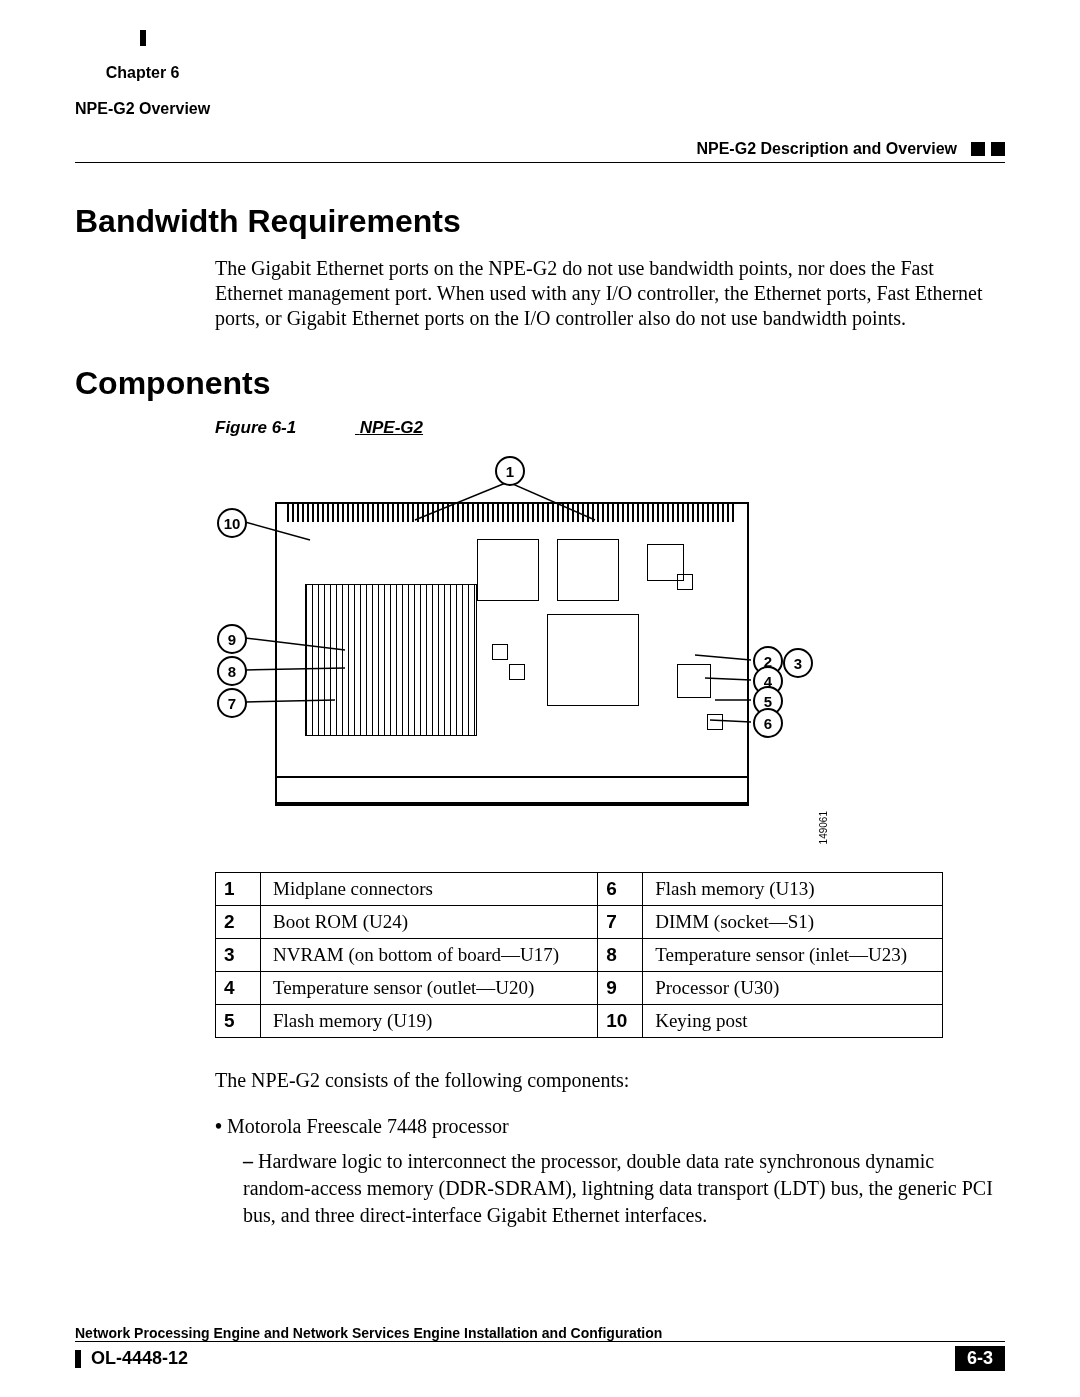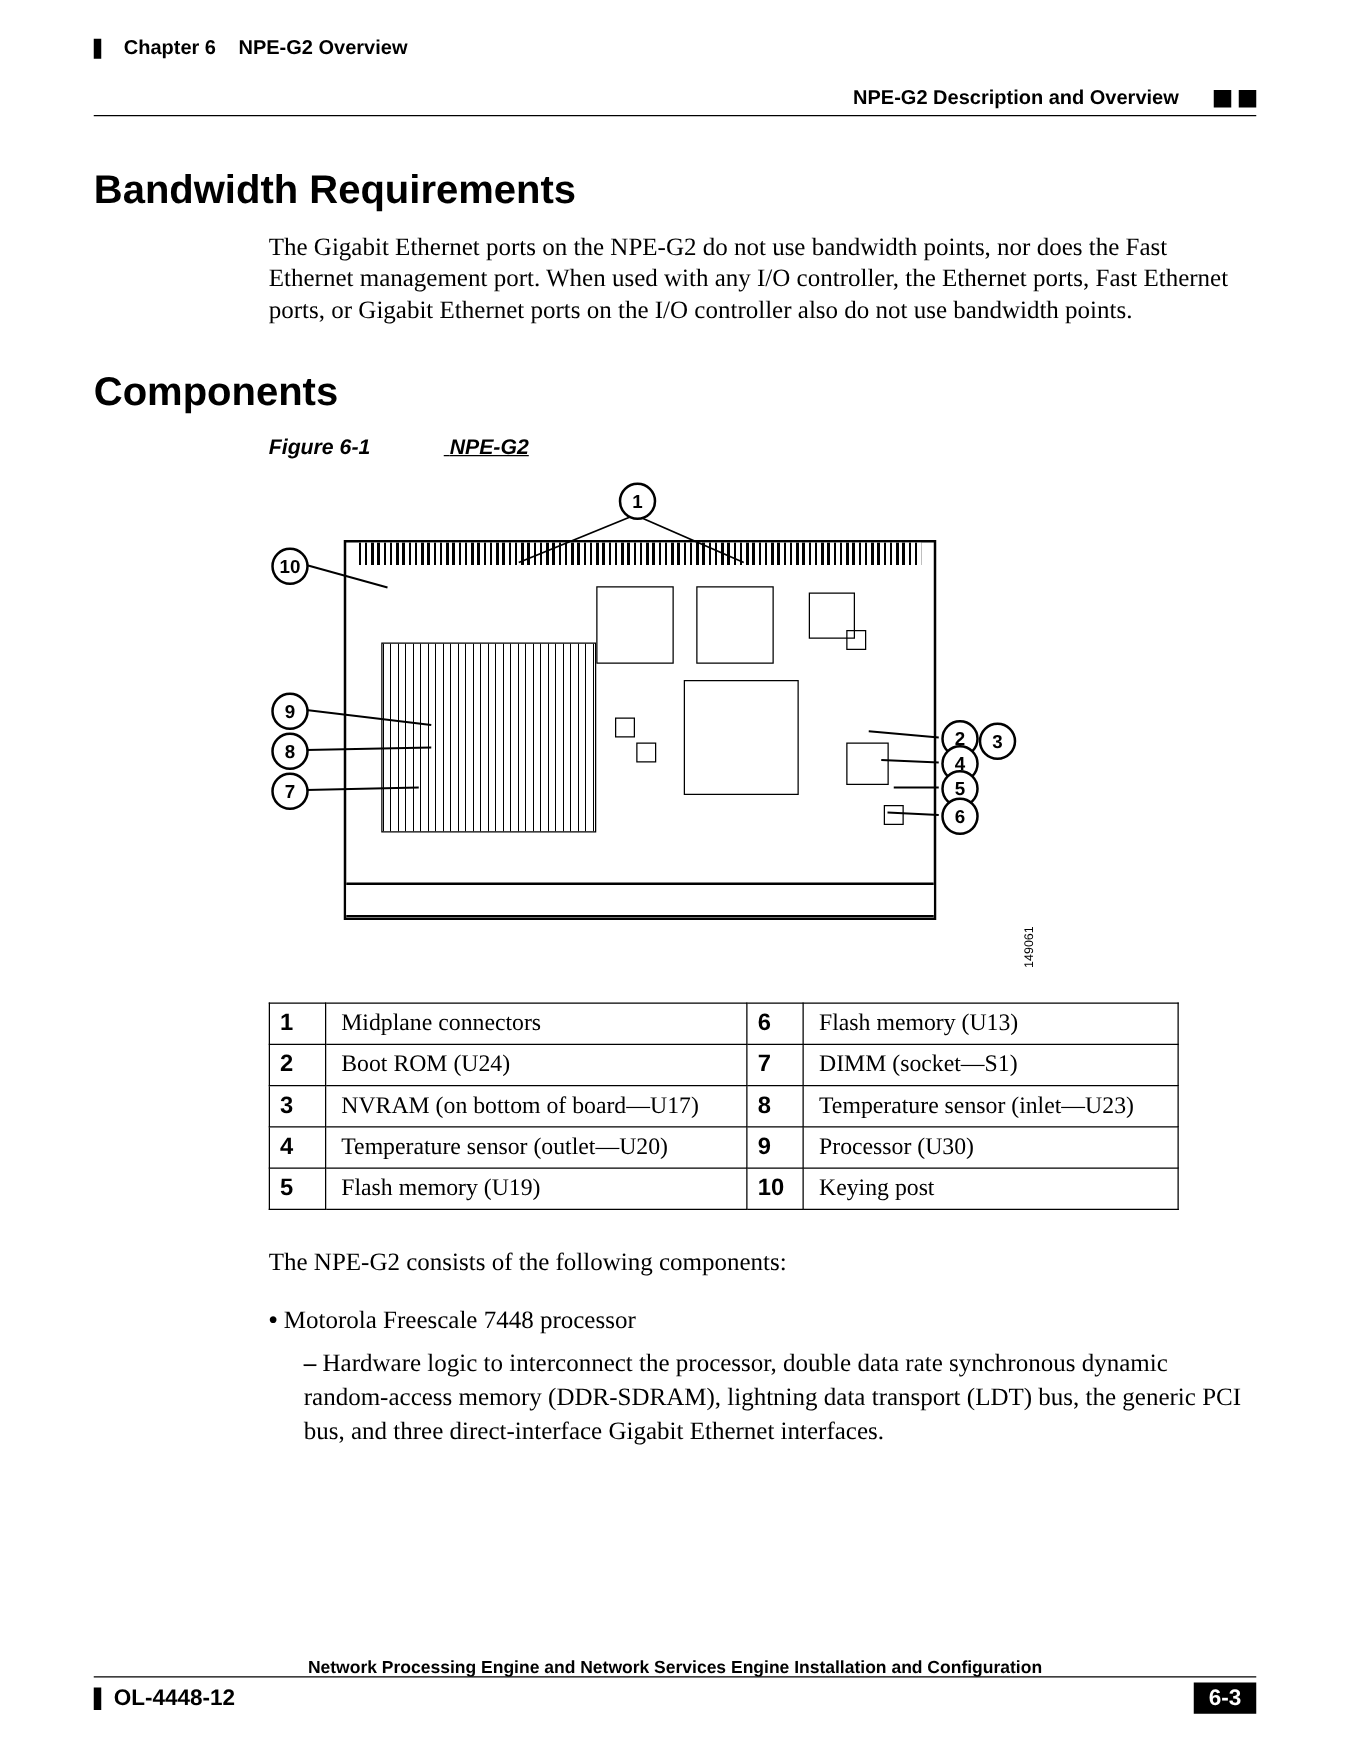--- a/index.html
+++ b/index.html
@@ -23,30 +23,31 @@
     align-items: flex-start;
     font-family: Arial, Helvetica, sans-serif;
     font-size: 16px;
     font-weight: bold;
     margin-bottom: 4px;
   }
   .header-left {
     display: flex;
     align-items: center;
     gap: 18px;
+    flex-direction: column;
   }
   .hdr-bar {
     width: 6px;
     height: 16px;
     background: #000;
   }
   .header-right {
     display: flex;
     align-items: center;
-    gap: 28px;
+    gap: 14px;
     margin-top: 24px;
   }
   .hdr-sqs {
     display: flex;
     gap: 6px;
   }
   .sq {
     width: 14px;
     height: 14px;
     background: #000;
@@ -186,21 +187,21 @@
   ul.bullets ul > li { margin-bottom:10px; }
   ul.bullets ul > li::before { content:"– "; font-weight:bold; }
 
   .footer {
     position:absolute;
     bottom:26px; left:75px; right:75px;
     font-family: Arial, Helvetica, sans-serif;
   }
   .footer-rule { border:0; border-top:1.2px solid #000; margin:0 0 4px 0; }
   .footer-top {
-    text-align:center;
+    text-align:left;
     font-weight:bold;
     font-size:14px;
   }
   .footer-bot {
     display:flex;
     justify-content:space-between;
     align-items:center;
     font-size:18px;
     font-weight:bold;
     margin-top:2px;

